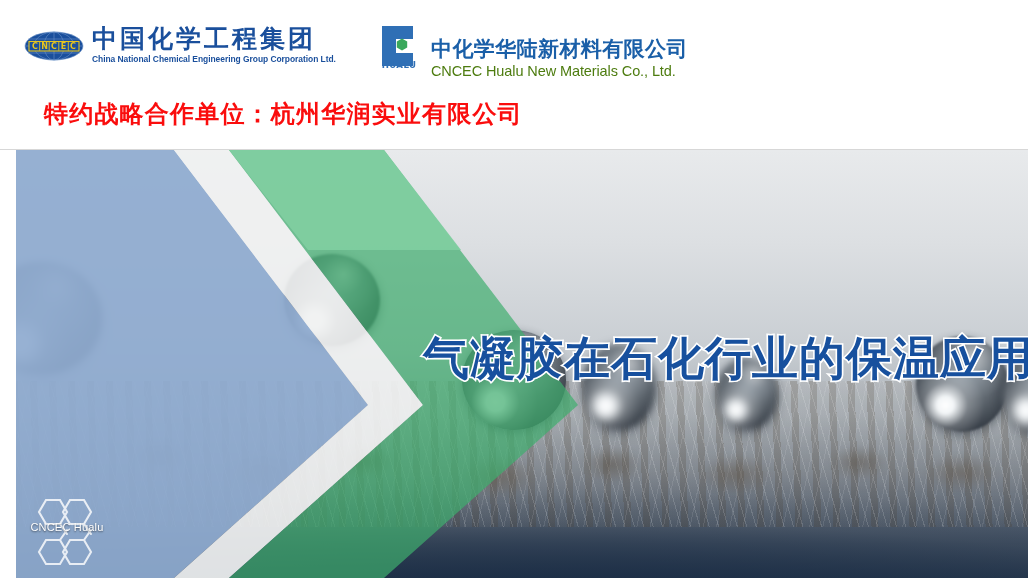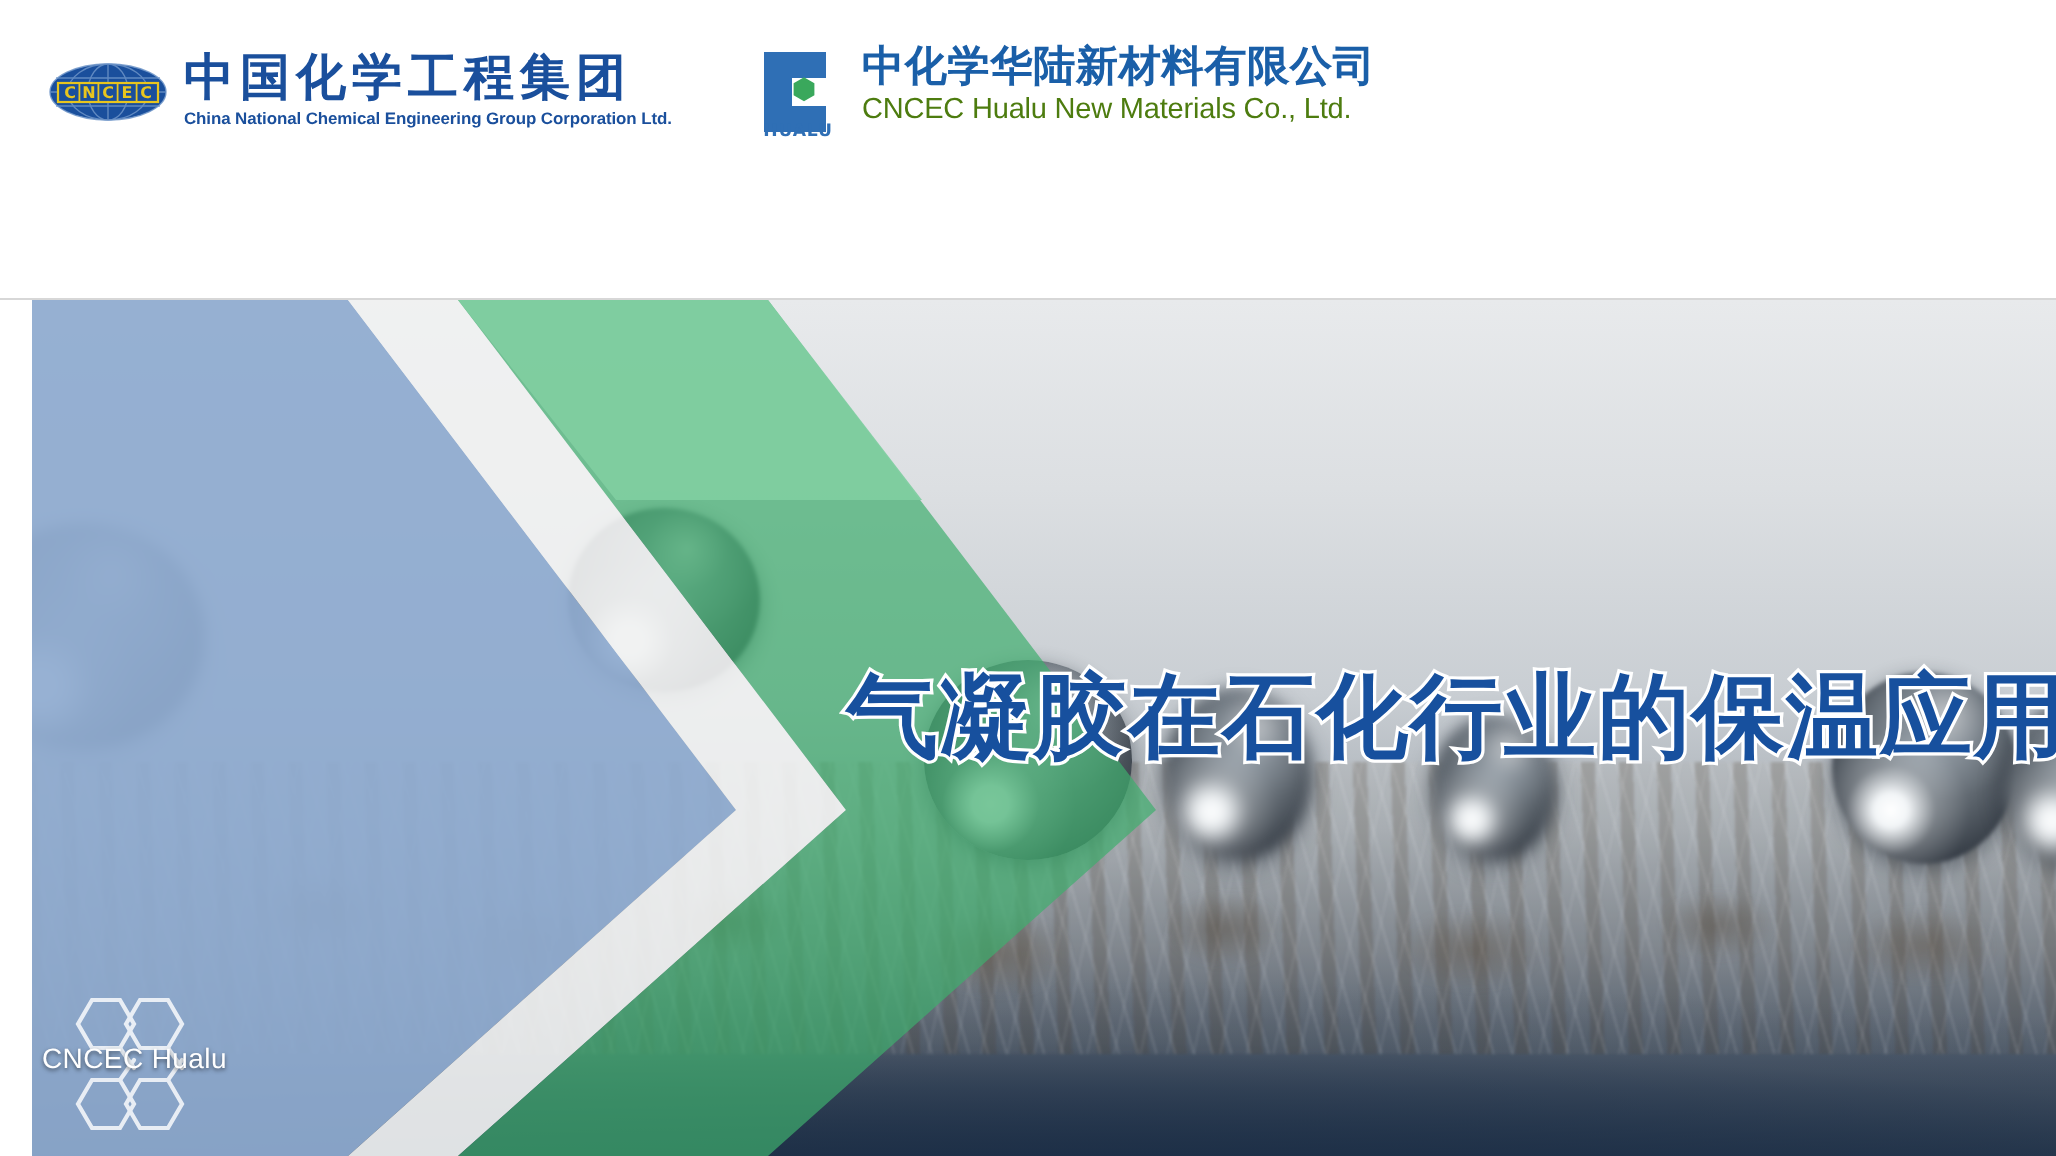--- a/index.html
+++ b/index.html
@@ -78,21 +78,21 @@
     display: flex;
     align-items: flex-start;
   }
   .hualu-mark {
     position: relative;
     width: 44px; height: 46px;
     flex: 0 0 auto;
     margin-top: 2px;
   }
   .hualu-mark svg { display: block; }
-  .hualu-text { margin-left: 9px; margin-top: 0; }
+  .hualu-text { margin-left: 9px; margin-top: 16px; }
   .hualu-cn {
     font-size: 21px;
     font-weight: bold;
     color: #1a5fa8;
     letter-spacing: 0.4px;
     line-height: 1.1;
     white-space: nowrap;
     font-family: "DejaVu Sans", "Liberation Sans", sans-serif;
   }
   .hualu-en {
@@ -205,21 +205,21 @@
     left: 8px; top: 340px;
     width: 84px; height: 84px;
     opacity: 0.88;
   }
   .watermark svg { display: block; }
   .watermark-label {
     position: absolute;
     left: 5px; top: 371px;
     width: 92px;
     text-align: center;
-    font-size: 14px;
+    font-size: 11px;
     color: #ffffff;
     letter-spacing: 0.2px;
     white-space: nowrap;
     text-shadow: 0 1px 2px rgba(0,0,0,0.55);
   }
 </style>
 </head>
 <body>
 
 <div class="slide">
@@ -278,20 +278,21 @@
           </svg>
         </div>
         <div class="hualu-text">
           <div class="hualu-cn">中化学华陆新材料有限公司</div>
           <div class="hualu-en">CNCEC Hualu New Materials Co., Ltd.</div>
         </div>
       </div>
 
     </div>
 
+    <div class="partner-line">特约战略合作单位：杭州华润实业有限公司</div>
   </div>
 
   <div class="hero">
 
     <div class="photo"></div>
     <div class="fibers"></div>
     <div class="pebbles"></div>
 
     <div class="drop blurry" style="left:-34px; top:112px; width:120px; height:112px;"></div>
     <div class="drop soft" style="left:268px; top:104px; width:96px; height:92px;"></div>

